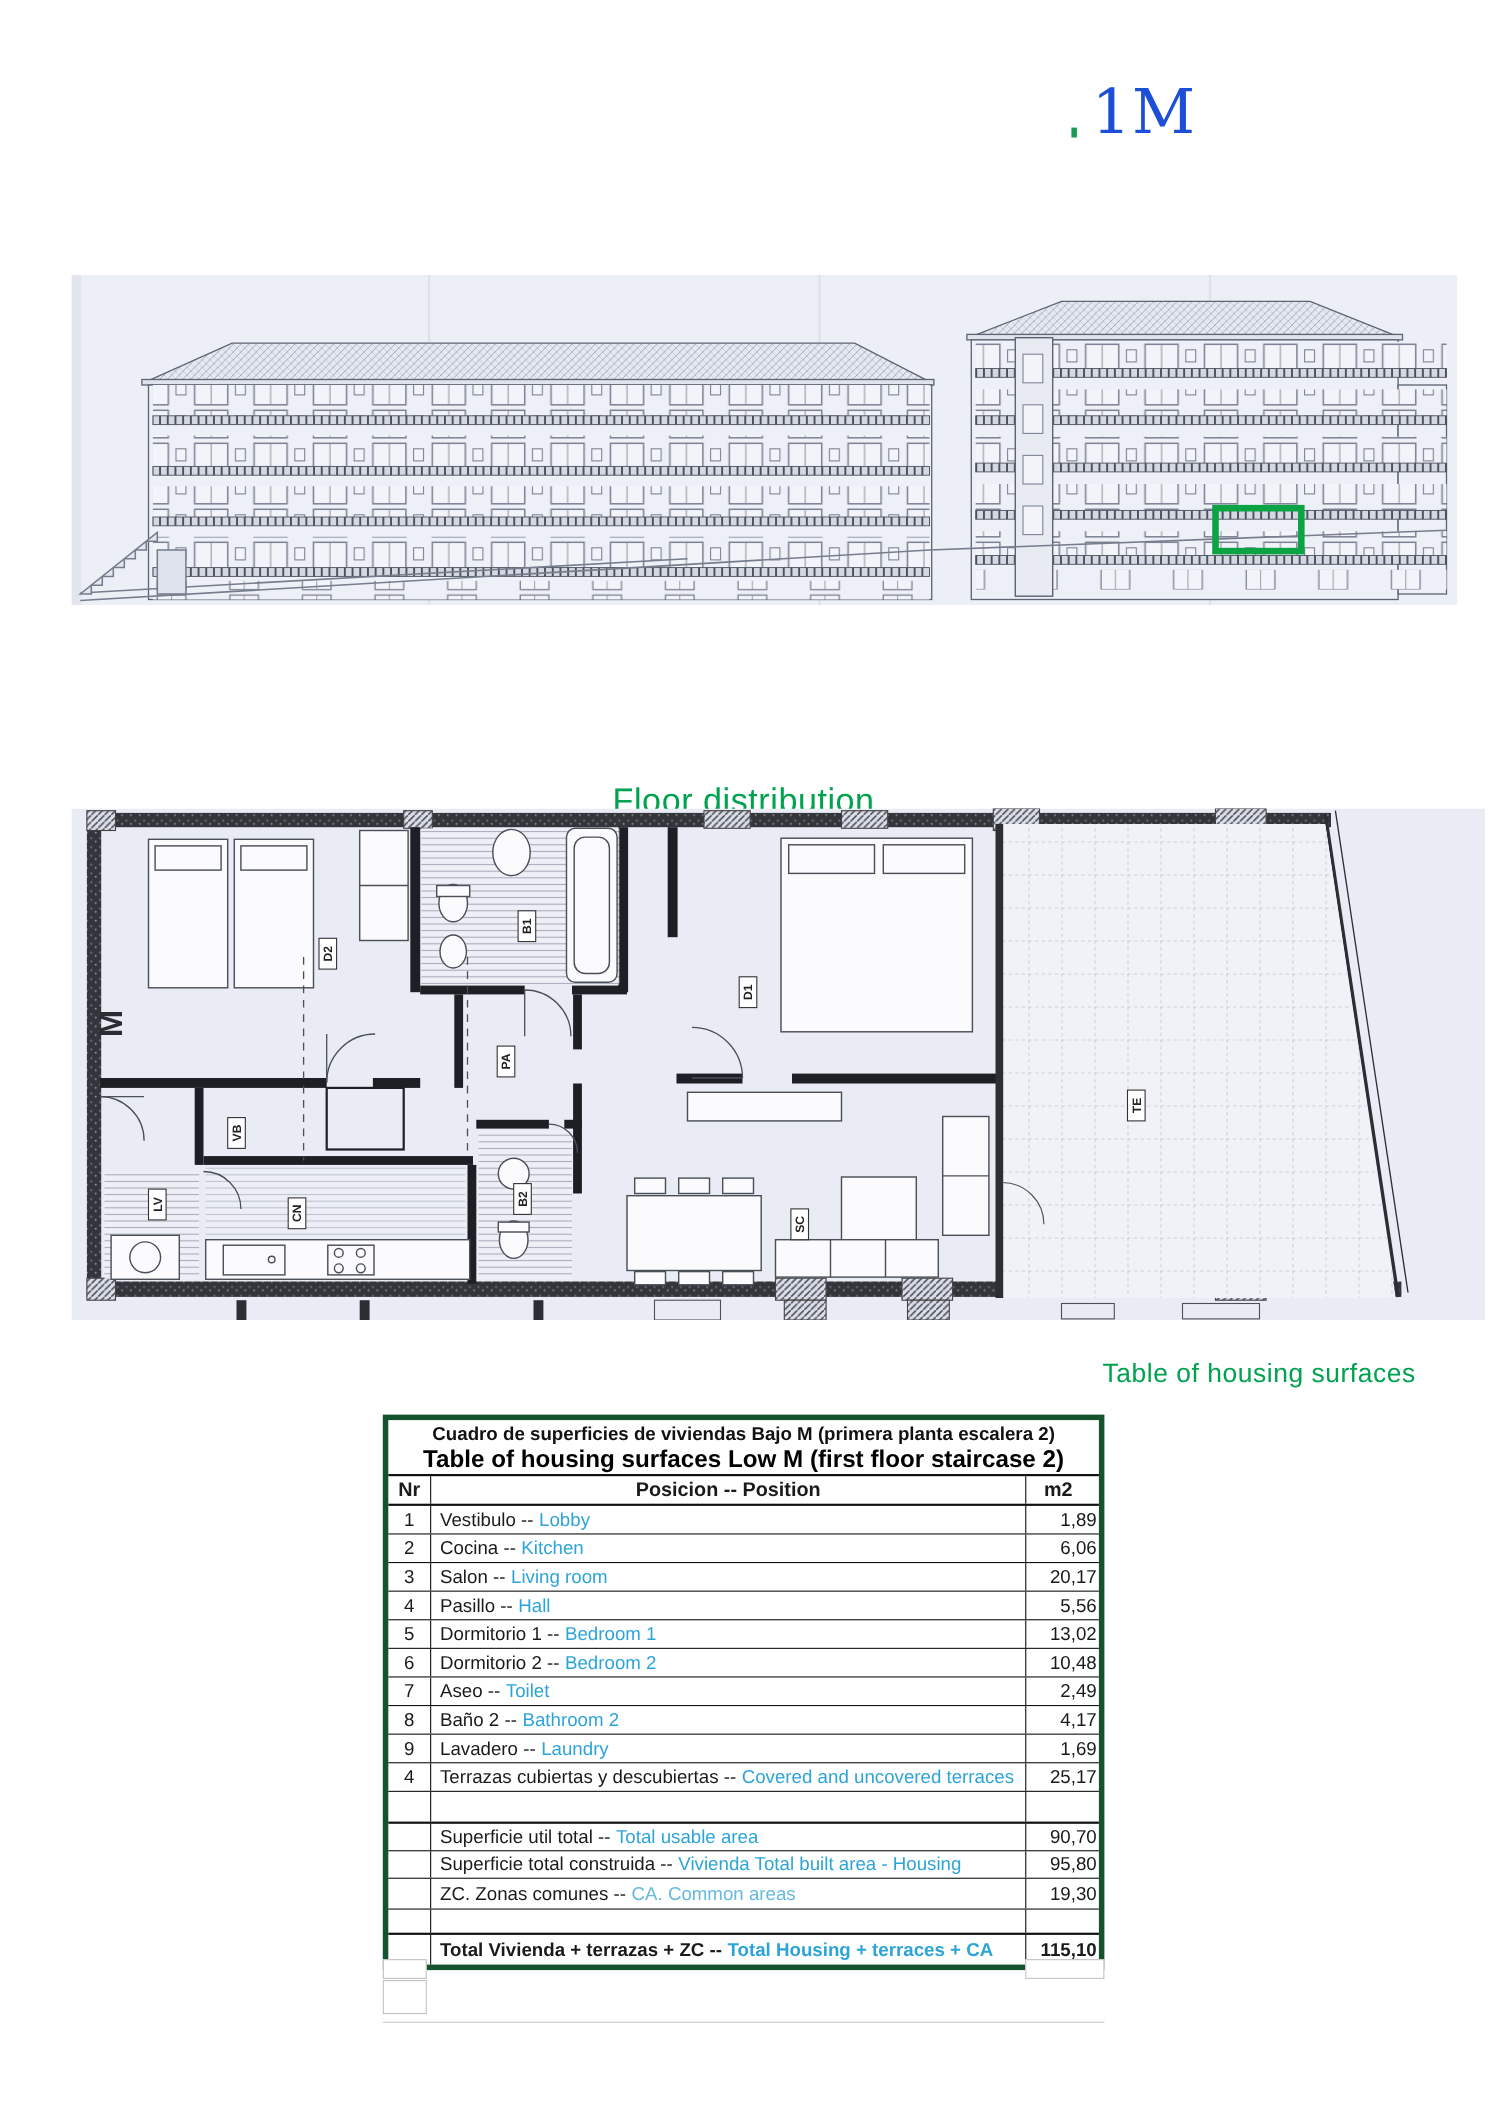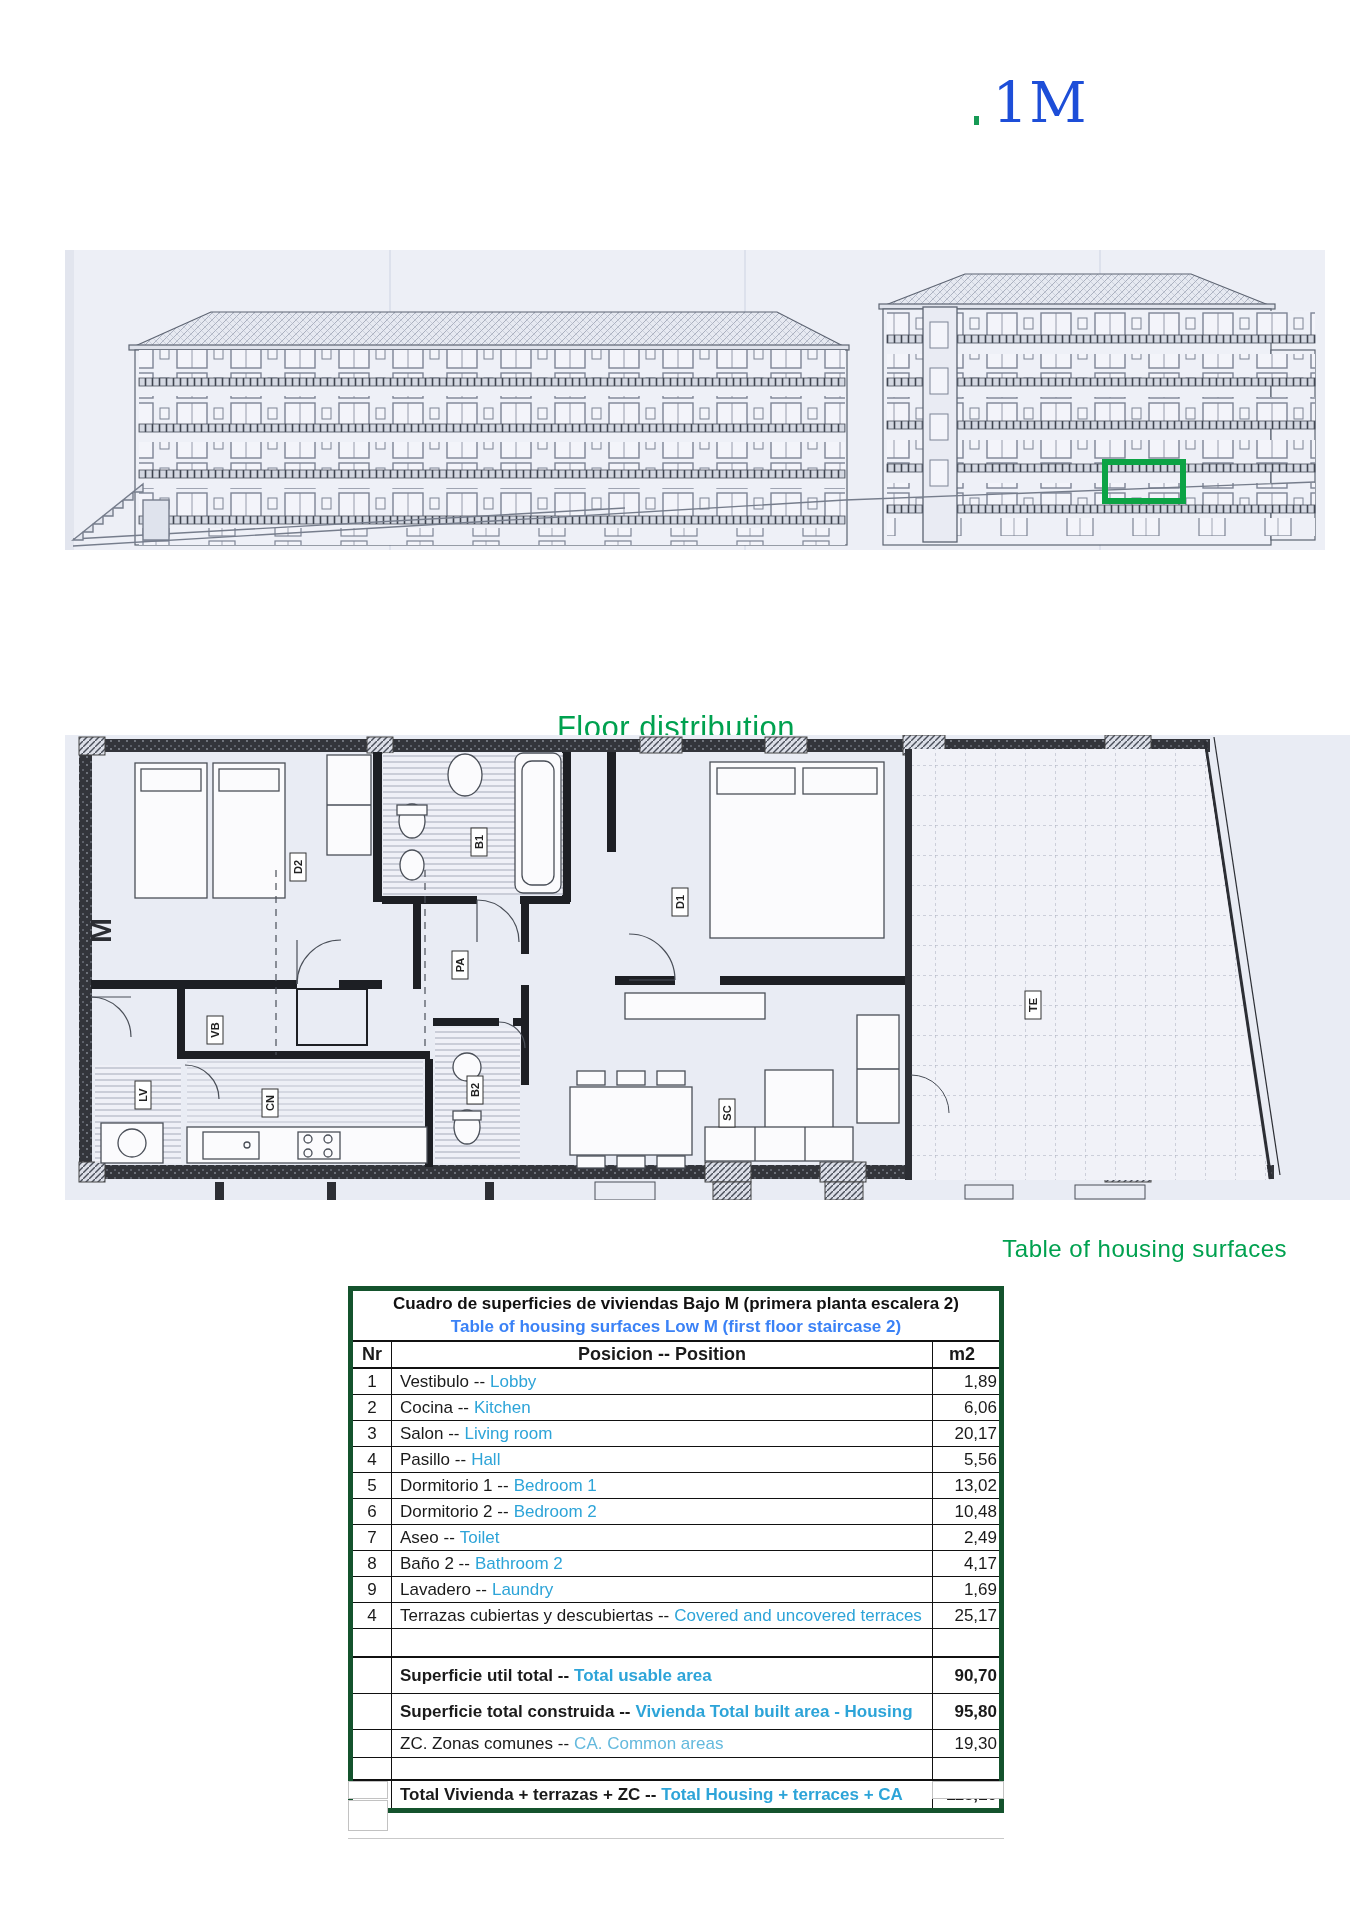--- a/index.html
+++ b/index.html
@@ -14,34 +14,34 @@
     font-size:31px;color:#00a14f;font-weight:400;letter-spacing:0.5px;}
   #h-floor{top:710px;}
   #h-table{top:1235px;font-size:24px;text-align:right;}
   
   .fig{position:absolute;}
   
   #surfaces-table{position:absolute;left:348px;top:1286px;width:656px;border:5px solid #14532d;
      box-sizing:border-box;background:#fff;font-size:17px;}
   .ttl{ text-align:center;font-weight:700;line-height:21px;padding-top:2px;}
   .ttl-es{font-size:17px;color:#111;}
-  .ttl-en{font-size:17px;color:#3b82f6;padding-bottom:3px;border-bottom:2px solid #111;}
+  .ttl-en{font-size:22px;color:#000000;padding-bottom:3px;border-bottom:2px solid #111;}
   .trow{display:grid;grid-template-columns:39px 541px 70px;border-bottom:1px solid #111;
         align-items:center;box-sizing:border-box;}
   .trow > div{box-sizing:border-box;height:100%;display:flex;align-items:center;}
   .c-nr{justify-content:center;border-right:1px solid #111;}
   .c-pos{padding-left:8px;border-right:1px solid #111;}
   .c-m2{justify-content:flex-end;padding-right:6px;}
   .hdr{height:27px;font-weight:700;font-size:18px;border-bottom:2px solid #111;}
   .hdr .c-pos{justify-content:center;padding-left:0;}
   .hdr .c-m2{justify-content:center;padding-right:12px;}
   .drow{height:26px;}
   .erow1{height:29px;border-bottom:2px solid #111;}
   .erow2{height:23px;border-bottom:2px solid #111;}
-  .srow{height:36px;font-weight:700;}
+  .srow{height:25px;font-weight:400;}
   .srow.reg{font-weight:400;height:28px;}
   .lastrow{height:27px;font-weight:700;border-bottom:none;}
   .t-en{color:#2da4d8;margin-left:5px;}
   .reg .t-en{color:#64b9dd;text-align:right;}
   
   .gap-cell{position:absolute;border:1px solid #c2c2c2;box-sizing:border-box;background:#fff;}
   #footer-row{position:absolute;left:388px;top:1800px;width:616px;height:31px;border:2px solid #111;
      box-sizing:border-box;display:grid;grid-template-columns:479px 1fr;font-size:15px;background:#fff;}
   #footer-row .fl{display:flex;align-items:center;padding-left:6px;border-right:1px solid #111;}
   #footer-row .fr{display:flex;align-items:center;justify-content:flex-end;padding-right:5px;}

